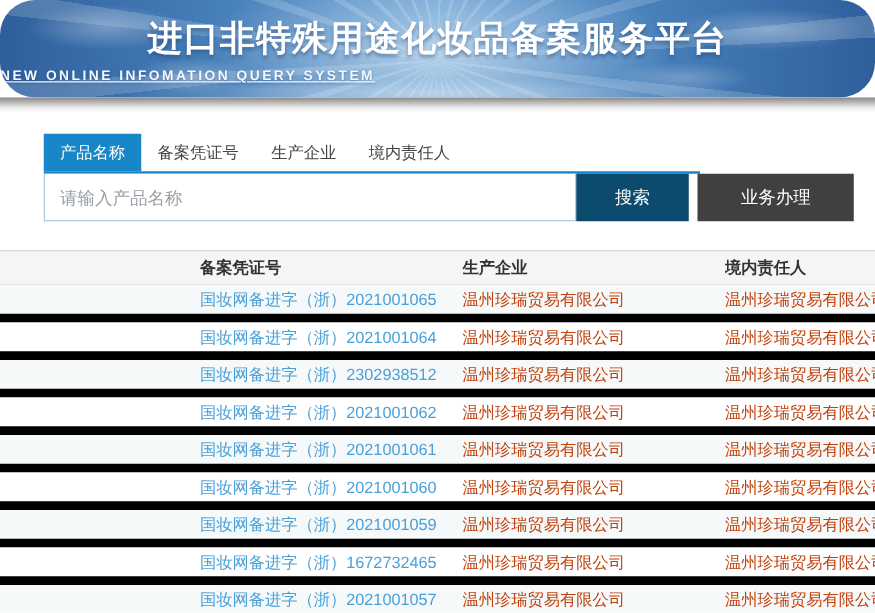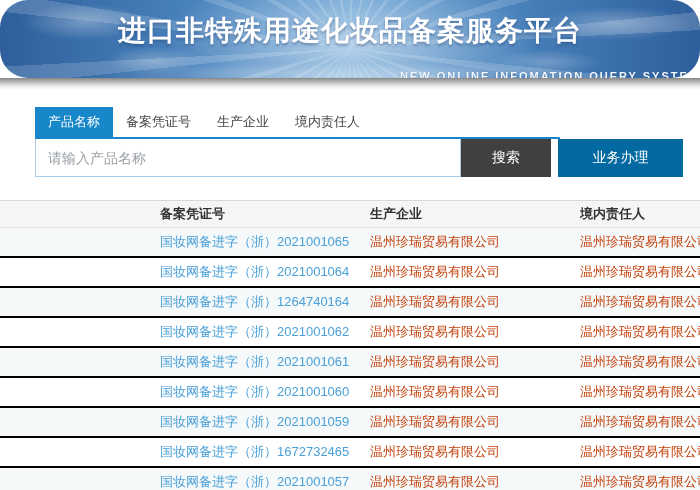--- a/index.html
+++ b/index.html
@@ -36,27 +36,28 @@
     text-align: center;
     padding-top: 12px;
     color: #fff;
     font-size: 28px;
     font-weight: bold;
     letter-spacing: 1px;
     text-shadow: 0 2px 3px rgba(30,60,110,0.45);
   }
   .banner-subtitle {
     position: relative;
-    text-align: right;
-    margin-top: 20px;
+    text-align: left;
+    margin-top: 5px;
     color: #f2f7fc;
     font-size: 11px;
     font-weight: bold;
     letter-spacing: 2px;
     text-shadow: 0 1px 2px rgba(30,60,110,0.4);
+    text-decoration: underline;
   }
   .banner-shadow {
     height: 12px;
     background: linear-gradient(180deg, #878787 0%, #bdbcba 35%, #eeeeee 70%, #ffffff 100%);
   }
 
   
   .search-area { margin: 17px 12px 0 35px; }
   .tab-row {
     display: flex;
@@ -88,39 +89,39 @@
     font-family: inherit;
   }
   .search-input::placeholder { color: #9aa0a6; }
   .btn {
     border: none;
     color: #fff;
     font-size: 14px;
     font-family: inherit;
     cursor: pointer;
   }
-  .btn-search { width: 90px; background: #404040; }
-  .btn-business { width: 125px; margin-left: 7px; background: #0369a1; }
+  .btn-search { width: 90px; background: #0c4a6e; }
+  .btn-business { width: 125px; margin-left: 7px; background: #404040; }
 
   
   .result-table { margin-top: 23px; width: 700px; overflow: hidden; }
   .thead {
     display: flex;
     align-items: center;
     height: 28px;
     background: #f5f5f5;
     border-top: 1px solid #d8d8d8;
     border-bottom: 1px solid #e3e3e3;
   }
   .thead .cell { font-weight: bold; color: #333; font-size: 13px; }
   .trow {
     display: flex;
     align-items: center;
     height: 30px;
-    border-bottom: 2px solid #000000;
+    border-bottom: 7px solid #000000;
     background: #fff;
   }
   .trow:nth-child(odd) { background: #f6f9fa; }
   .cell { white-space: nowrap; overflow: hidden; font-size: 13px; }
   .col-product { width: 160px; flex: none; }
   .col-cert    { width: 210px; flex: none; }
   .col-mfr     { width: 210px; flex: none; }
   .col-resp    { width: 220px; flex: none; }
   .cert-link { color: #4aa0d8; text-decoration: none; cursor: pointer; }
   .cell-text { color: #c2410c; }
@@ -163,21 +164,21 @@
         <div class="cell col-resp cell-text">温州珍瑞贸易有限公司</div>
       </div>
       <div class="trow">
         <div class="cell col-product"></div>
         <div class="cell col-cert"><a class="cert-link">国妆网备进字（浙）2021001064</a></div>
         <div class="cell col-mfr cell-text">温州珍瑞贸易有限公司</div>
         <div class="cell col-resp cell-text">温州珍瑞贸易有限公司</div>
       </div>
       <div class="trow">
         <div class="cell col-product"></div>
-        <div class="cell col-cert"><a class="cert-link">国妆网备进字（浙）1264740164</a></div>
+        <div class="cell col-cert"><a class="cert-link">国妆网备进字（浙）2302938512</a></div>
         <div class="cell col-mfr cell-text">温州珍瑞贸易有限公司</div>
         <div class="cell col-resp cell-text">温州珍瑞贸易有限公司</div>
       </div>
       <div class="trow">
         <div class="cell col-product"></div>
         <div class="cell col-cert"><a class="cert-link">国妆网备进字（浙）2021001062</a></div>
         <div class="cell col-mfr cell-text">温州珍瑞贸易有限公司</div>
         <div class="cell col-resp cell-text">温州珍瑞贸易有限公司</div>
       </div>
       <div class="trow">

